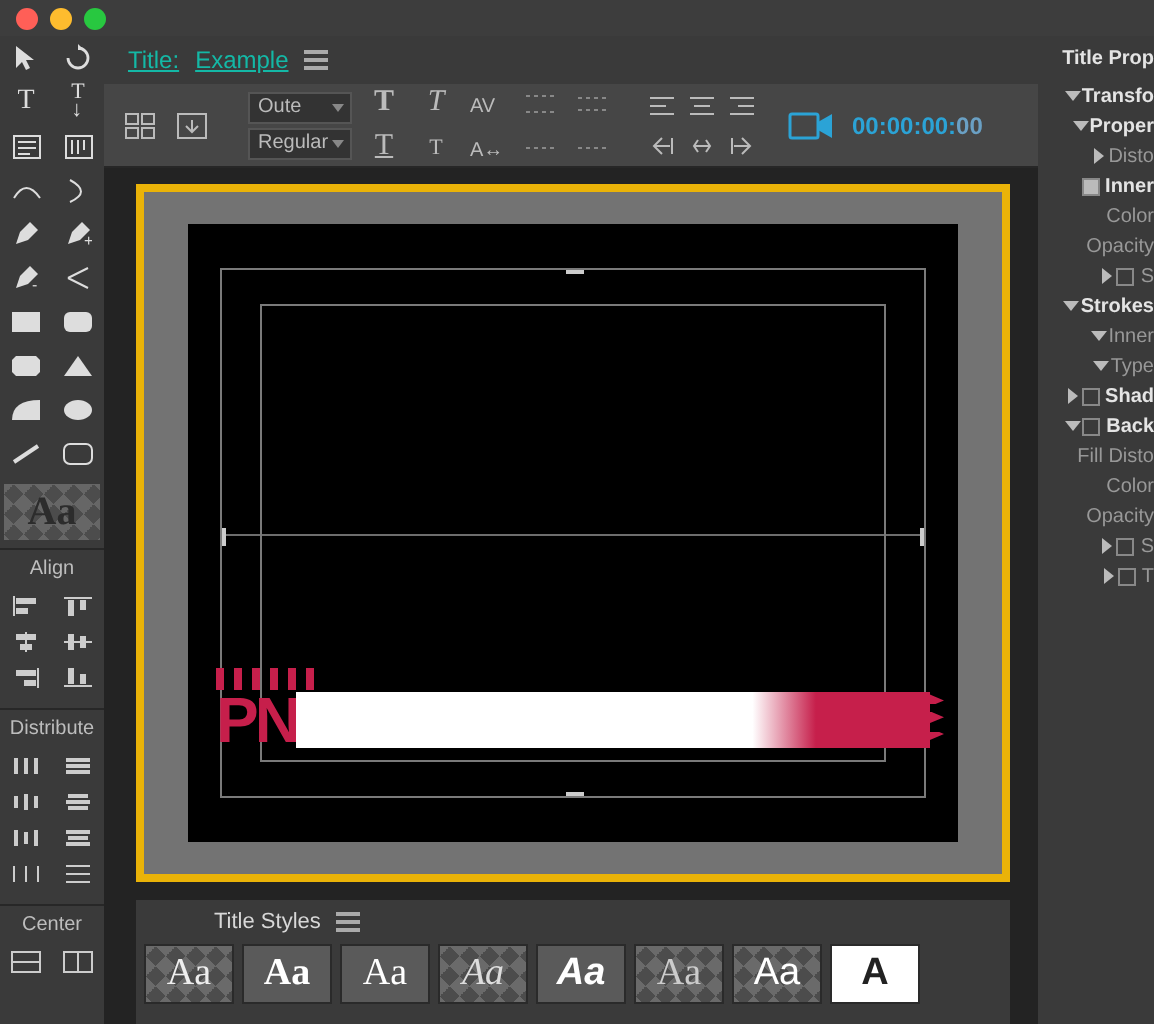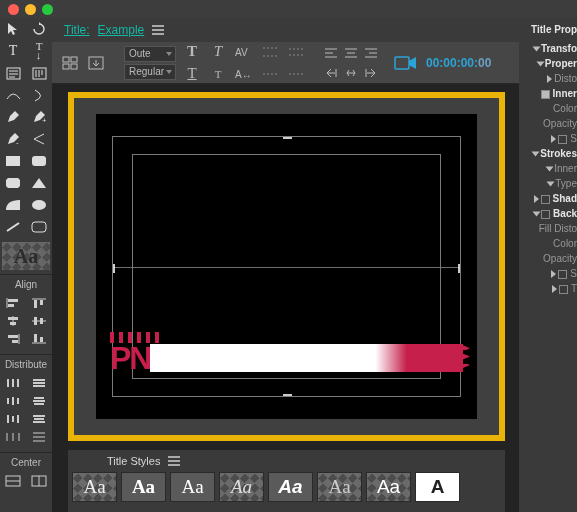--- a/index.html
+++ b/index.html
@@ -36,21 +36,21 @@
   .font-sel::after { content:""; position:absolute; right:3px; top:5px; border-left:3px solid transparent; border-right:3px solid transparent; border-top:4px solid #888; }
   .fstack { display:flex; flex-direction:column; gap:2px; }
   .optico { width:20px; height:20px; display:flex; align-items:center; justify-content:center; color:#bbb; font-size:15px; font-family:"Times New Roman",serif; cursor:pointer; }
   .aligns { display:grid; grid-template-columns:repeat(3,18px); grid-template-rows:18px 18px; gap:2px; }
   .albt { cursor:pointer; display:flex; align-items:center; justify-content:center; }
   .tc { color:#2ba3d6; font-weight:bold; text-align:center; width:26px; }
   .tc-time { font-size:12px; }
   .tc-time .last { color:#6aa0c4; }
 
   
-  .canvas-wrap { position:absolute; left:68px; top:92px; right:72px; height:349px; background:#404040; border:6px solid #eab308; }
+  .canvas-wrap { position:absolute; left:68px; top:92px; right:72px; height:349px; background:#737373; border:4px solid #eab308; }
   .video-frame { position:absolute; left:22px; top:16px; right:22px; bottom:16px; background:#000; }
   .safe-outer { position:absolute; left:16px; top:22px; right:16px; bottom:22px; border:1px solid #7a7a7a; }
   .safe-inner { position:absolute; left:36px; top:40px; right:36px; bottom:40px; border:1px solid #7a7a7a; }
   .ctr-h { position:absolute; left:0; right:0; top:50%; height:0; border-top:1px solid #6d6d6d; }
   .ctr-h::before, .ctr-h::after { content:""; position:absolute; top:-4px; width:2px; height:9px; background:#ccc; }
   .ctr-h::before { left:0; } .ctr-h::after { right:0; }
   .tick-top, .tick-bot { position:absolute; left:50%; width:9px; height:2px; background:#ccc; margin-left:-4px; }
   .tick-top { top:0; } .tick-bot { bottom:0; }
 
   .lower-third { position:absolute; left:14px; right:14px; bottom:44px; height:34px; display:flex; }

